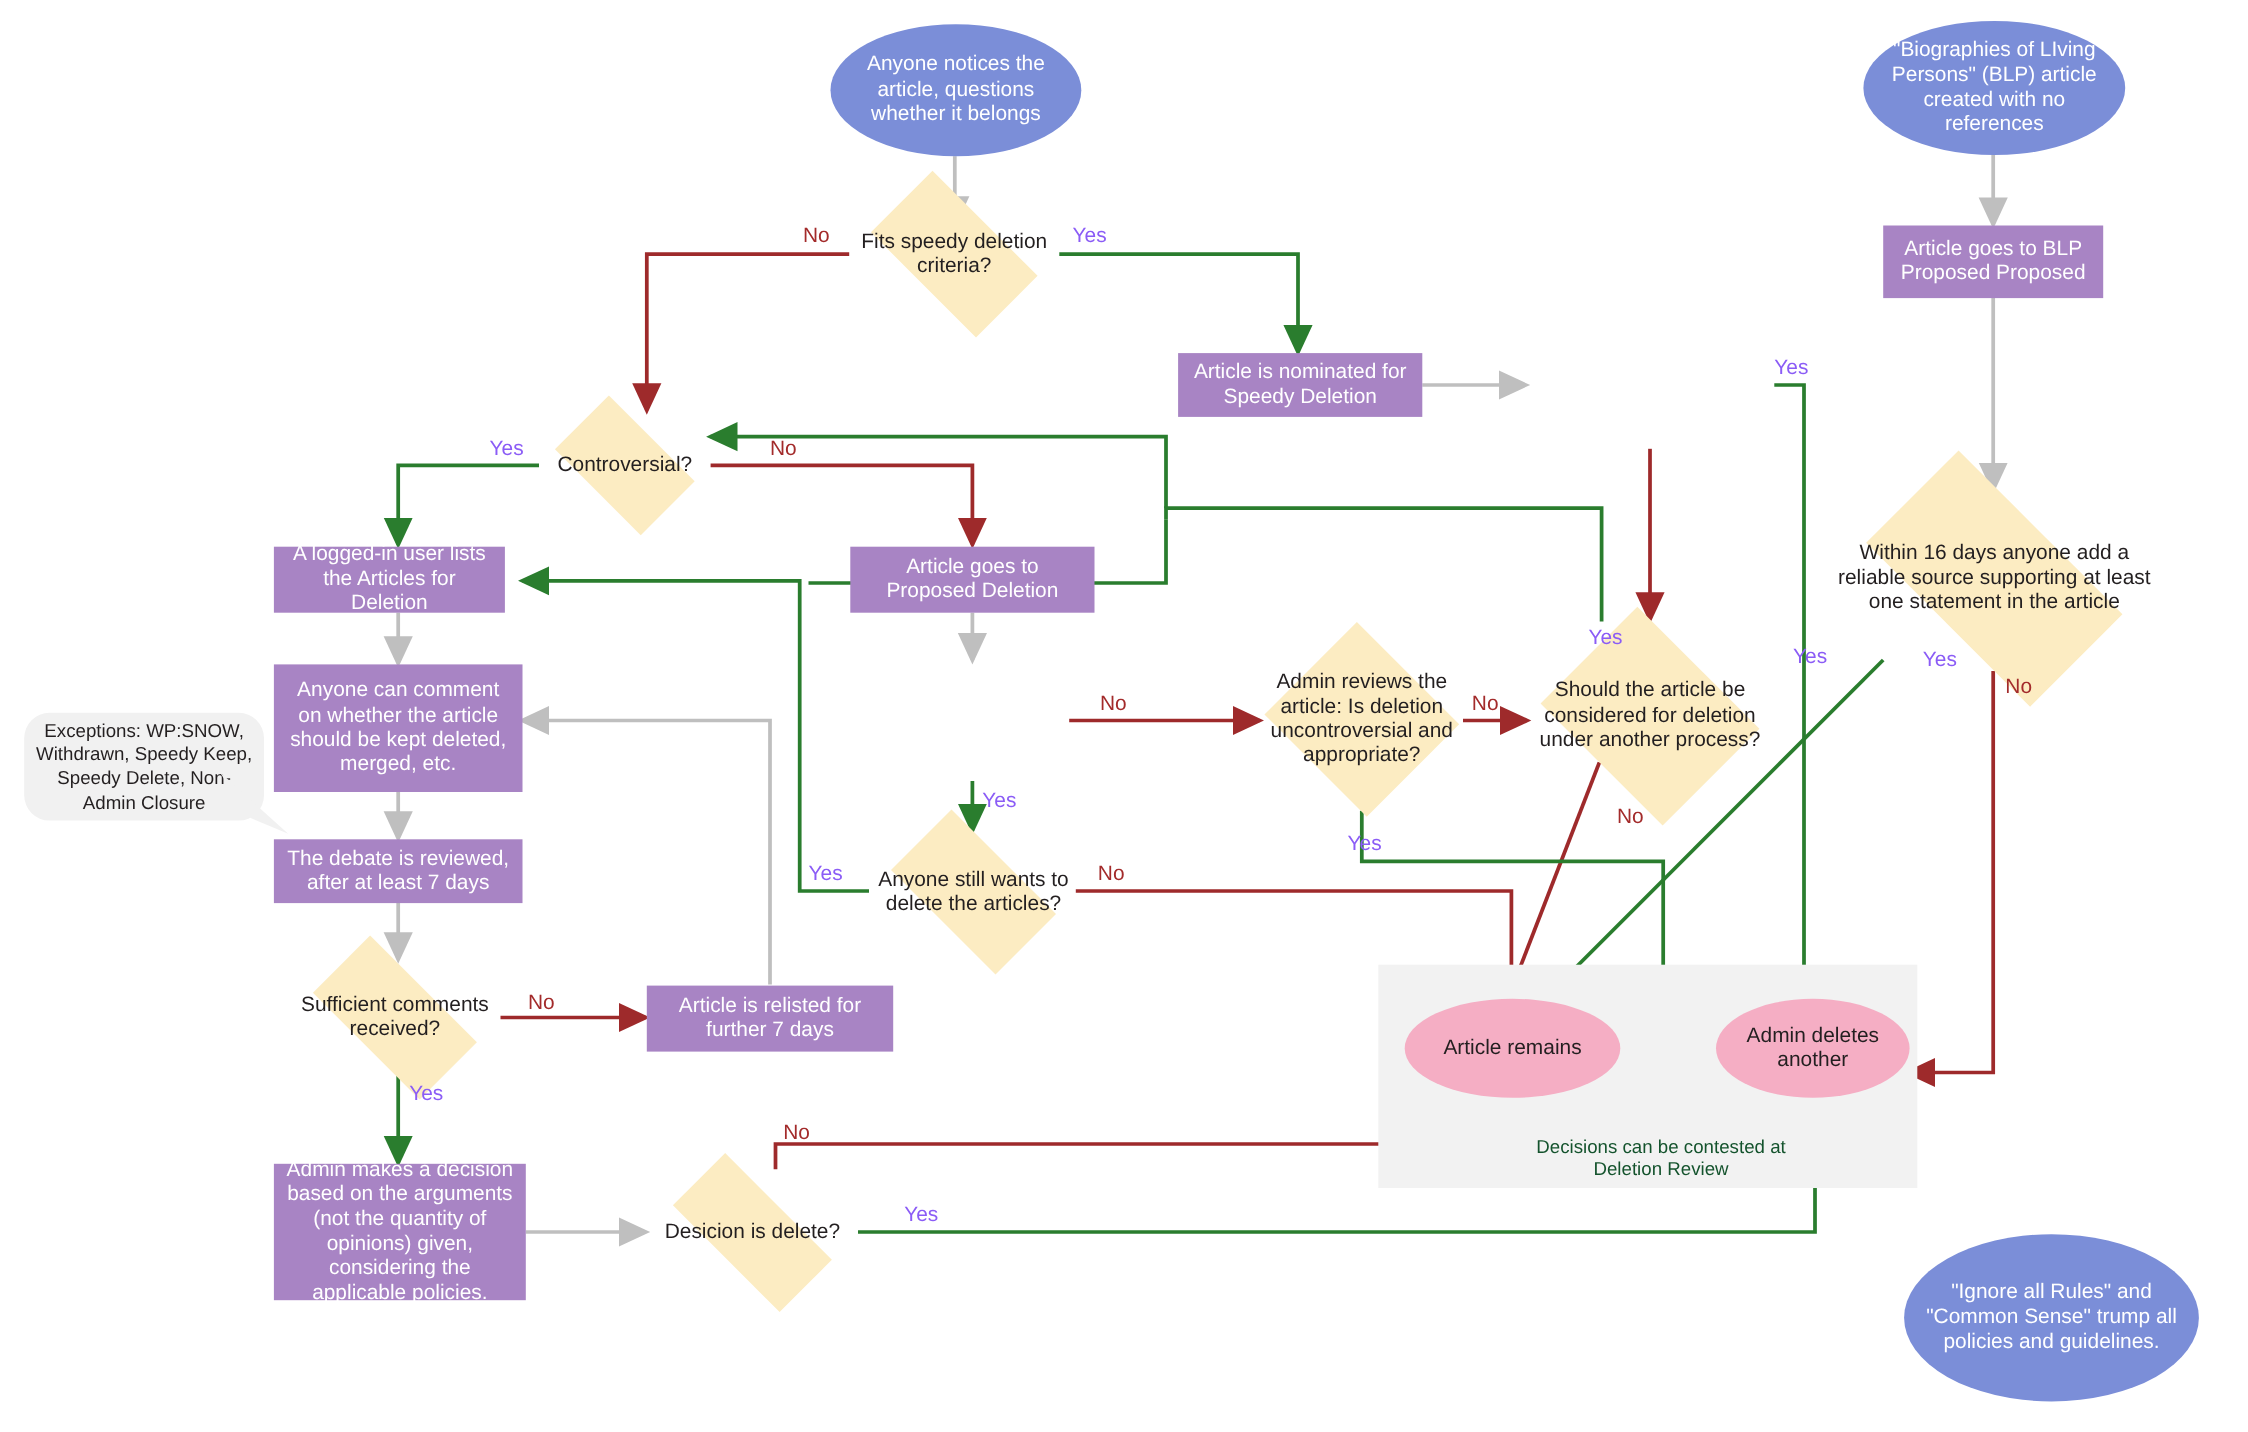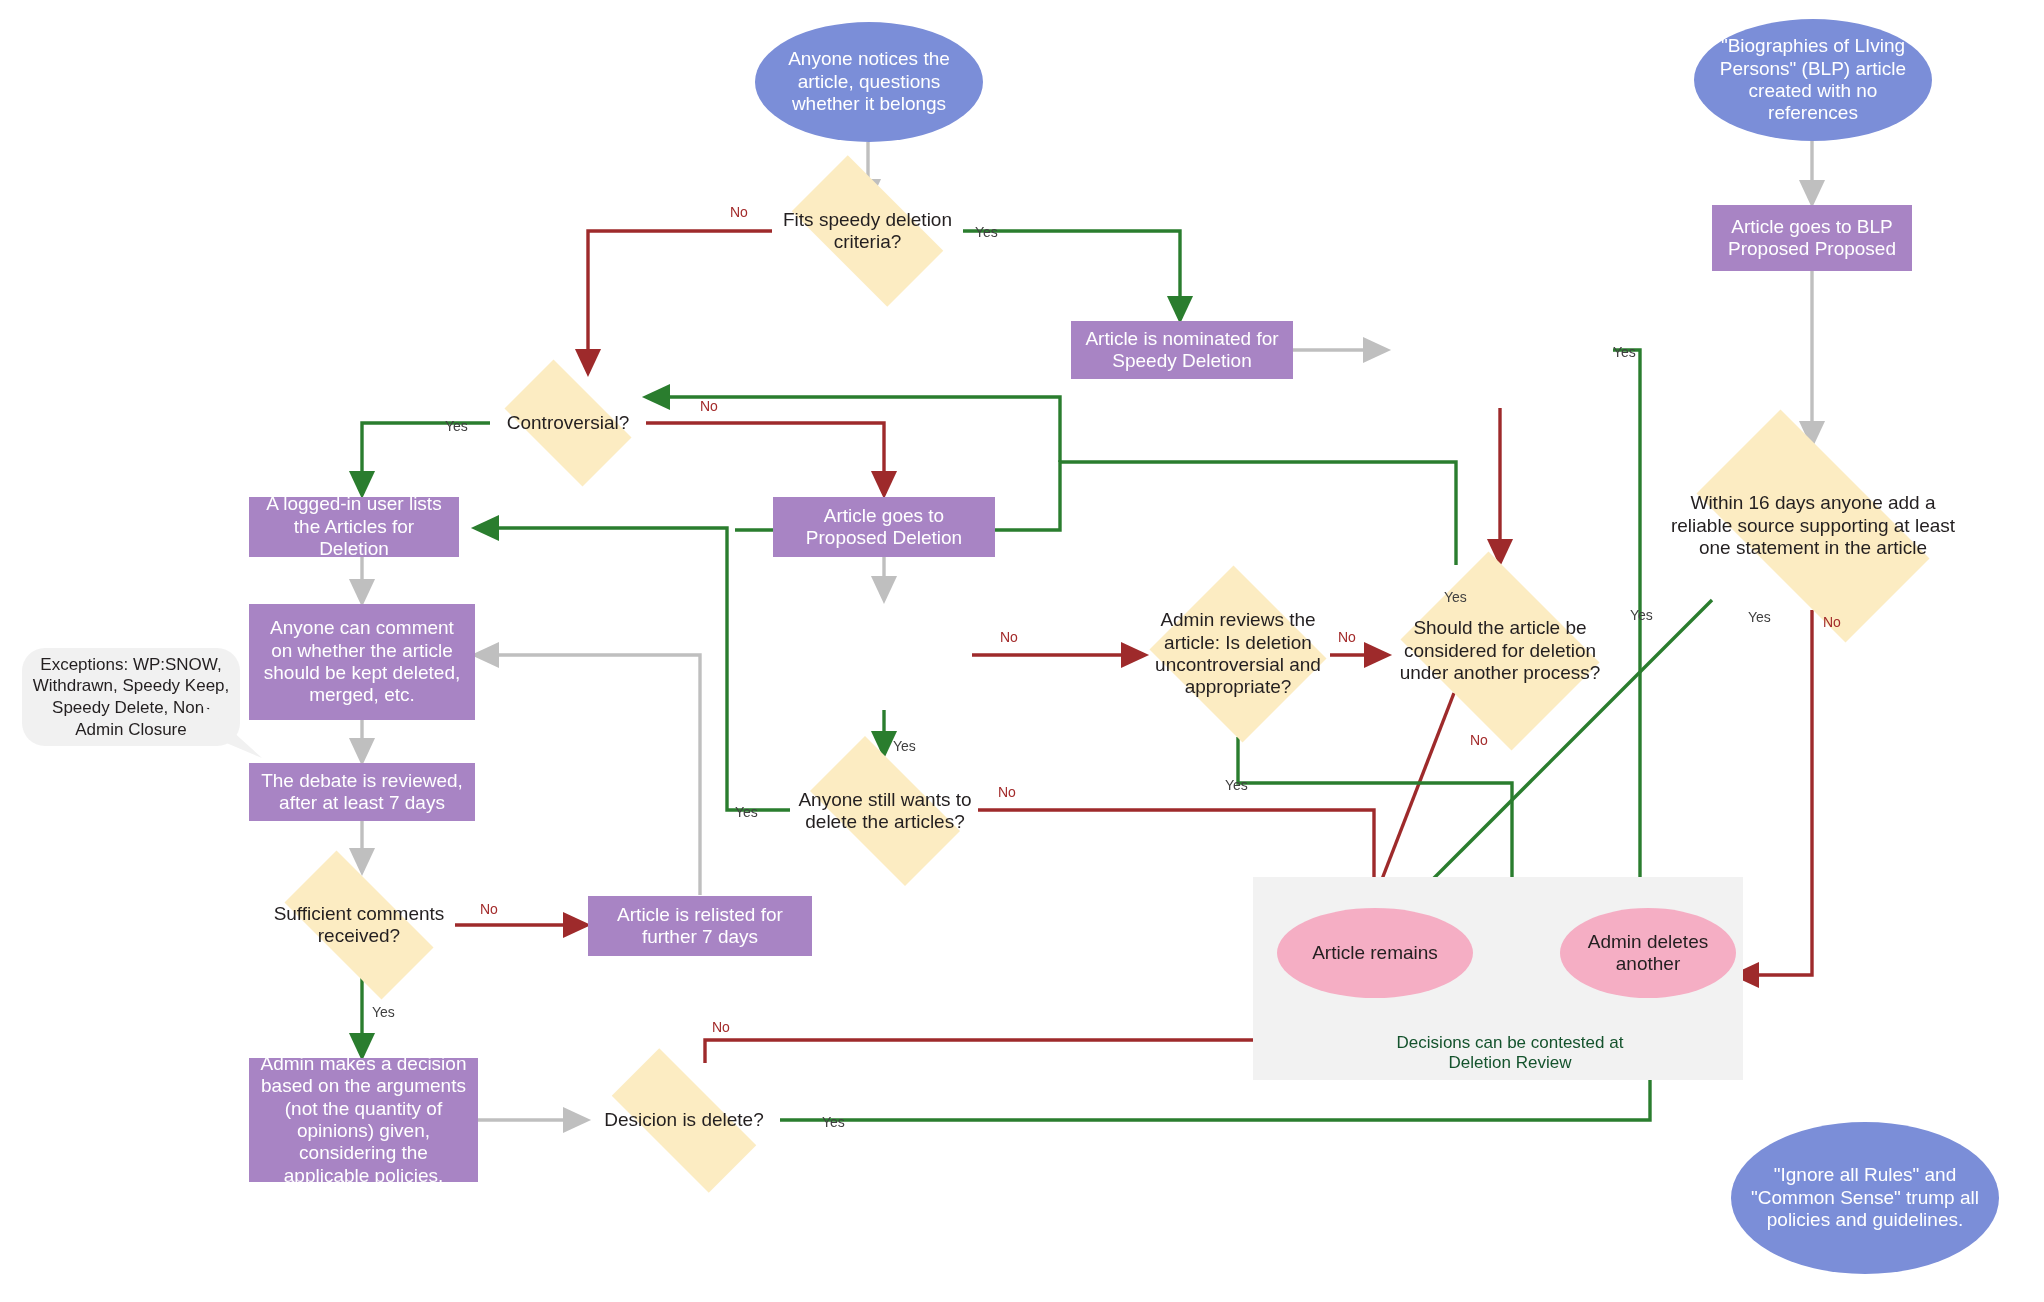--- a/index.html
+++ b/index.html
@@ -108,25 +108,25 @@
     display: flex;
     align-items: center;
     justify-content: center;
     padding: 6px 10px;
     box-sizing: border-box;
   }
 
   
   .elabel {
     position: absolute;
-    font-size: 14px;
+    font-size: 19px;
     white-space: nowrap;
     line-height: 1;
   }
-  .lab-yes { color: #404040; margin-top: 20px; }
+  .lab-yes { color: #8b5cf6; }
   .lab-no  { color: #a32b2b; }
 </style>
 </head>
 <body>
 
 <div id="canvas">
 
   <svg id="wires" viewBox="0 0 2044 1302" width="2044" height="1302" xmlns="http://www.w3.org/2000/svg">
     <defs>
       <marker id="ah-green" markerWidth="9" markerHeight="9" refX="7.2" refY="4.5" orient="auto" markerUnits="strokeWidth">

